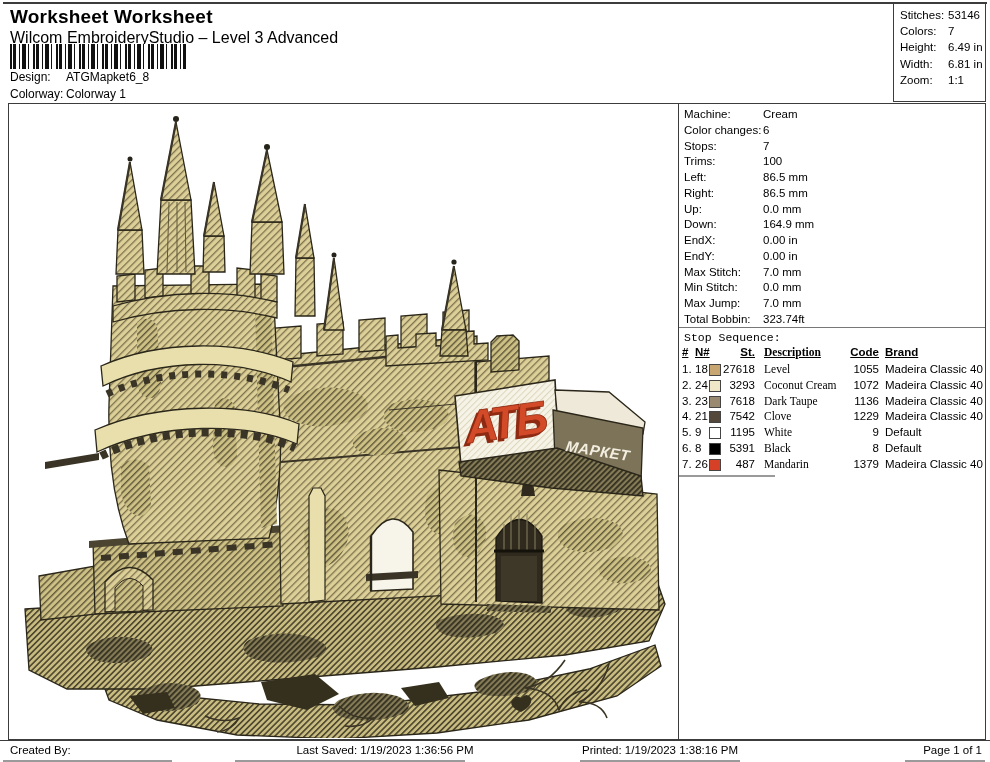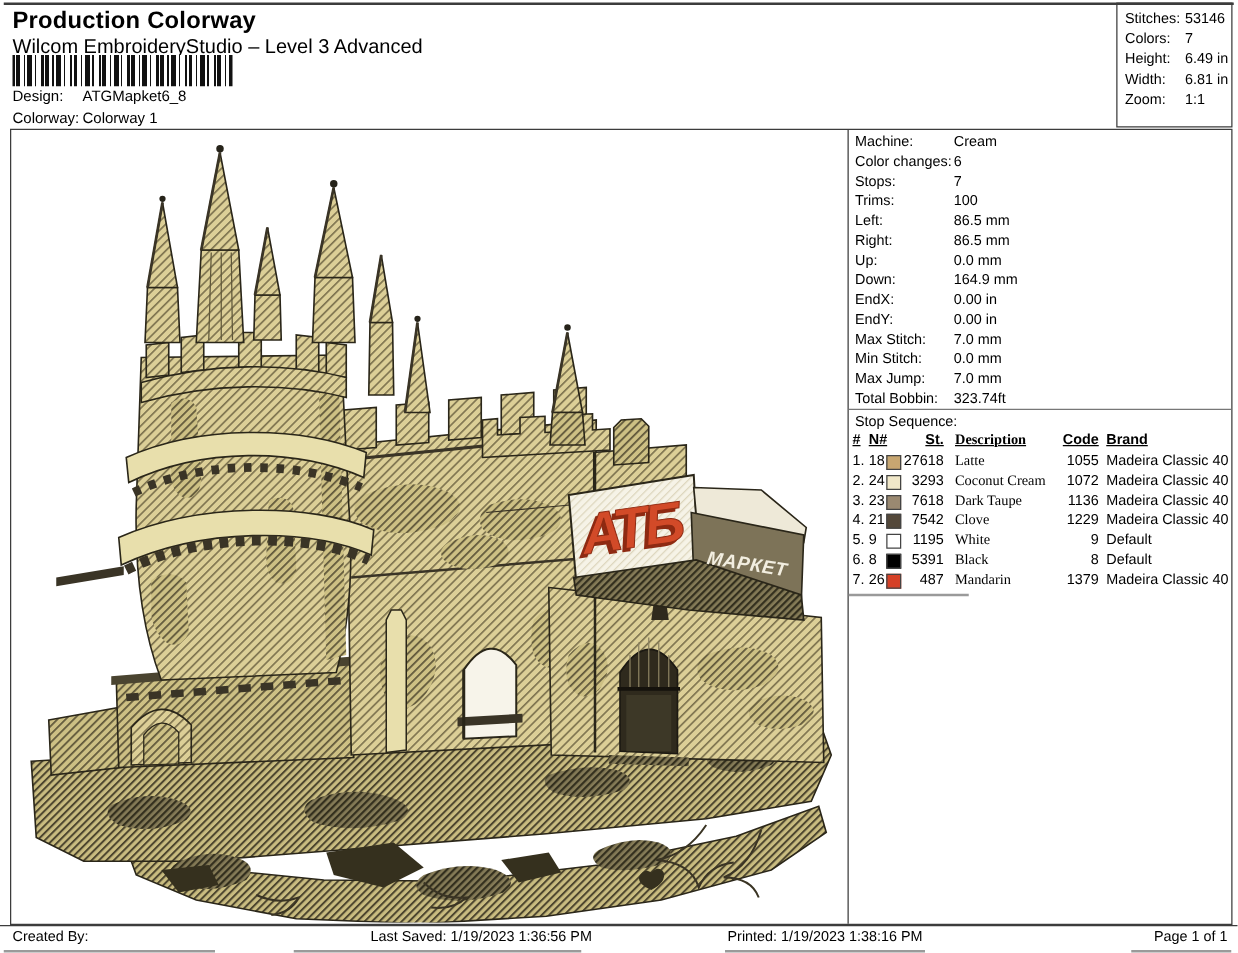--- a/index.html
+++ b/index.html
@@ -22,21 +22,21 @@
   .sumrow .lab{display:inline-block;width:48px;}
   
   .content{position:absolute;left:8px;top:103px;width:978px;height:637px;border:1.5px solid #3c3c3c;box-sizing:border-box;}
   .canvas{position:absolute;left:0;top:0;width:669px;height:634px;}
   .panel{position:absolute;left:669px;top:0;width:306px;height:100%;border-left:1.5px solid #3c3c3c;font-size:11.5px;}
   .mrows{position:absolute;left:0;top:3px;width:100%;}
   .mrow{position:relative;height:15.75px;line-height:15.75px;white-space:nowrap;}
   .mrow .lab{position:absolute;left:5px;}
   .mrow .val{position:absolute;left:84px;}
   .ss-sep{position:absolute;left:0;top:223px;width:100%;border-top:1.5px solid #777;}
-  .ss-title{position:absolute;left:5px;top:226px;height:16px;line-height:16px;}
+  .ss-title{position:absolute;left:5px;top:226px;height:16px;line-height:16px;font-family:Liberation Mono, monospace;}
   .shead{position:absolute;left:0;top:242px;height:15px;font-weight:bold;width:100%;}
   .shead span{text-decoration:underline;}
   .srows{position:absolute;left:0;top:258px;width:100%;}
   .srow{position:relative;height:15.8px;line-height:15.8px;white-space:nowrap;}
   .c-idx{position:absolute;left:3px;}
   .c-n{position:absolute;left:16px;}
   .c-sw{position:absolute;left:30px;top:2px;width:10px;height:10px;border:1px solid #444;}
   .c-st{position:absolute;left:40px;width:36px;text-align:right;}
   .c-desc{position:absolute;left:85px;font-family:Liberation Serif, serif;}
   .c-code{position:absolute;left:148px;width:52px;text-align:right;}
@@ -50,21 +50,21 @@
   .f-page{position:absolute;left:770px;top:3px;width:212px;text-align:right;}
   .fbar{position:absolute;bottom:0;height:2px;background:#9a9a9a;}
   .fb1{left:3px;width:169px;}.fb2{left:235px;width:230px;}.fb3{left:580px;width:160px;}.fb4{left:905px;width:80px;}
   svg text{font-family:"Liberation Sans",sans-serif;}
 </style>
 </head>
 <body>
 
 <div class="topline"></div>
 
-<div class="hdr-title">Production Colorway</div>
+<div class="hdr-title">Worksheet Worksheet</div>
 <div class="hdr-sub">Wilcom EmbroideryStudio – Level 3 Advanced</div>
 <div class="barcode"></div>
 <div class="hdr-row" style="top:70px">
   <span class="lab">Design:</span><span>ATGMapket6_8</span>
 </div>
 <div class="hdr-row" style="top:87px">
   <span class="lab">Colorway:</span><span>Colorway 1</span>
 </div>
 
 <div class="sumbox">
@@ -351,21 +351,21 @@
       <span class="c-brand">Brand</span>
     </div>
 
     <div class="srows">
 
     <div class="srow">
         <span class="c-idx">1.</span>
         <span class="c-n">18</span>
         <span class="c-sw" style="background-color: rgb(199, 166, 113);"></span>
         <span class="c-st">27618</span>
-        <span class="c-desc">Latte</span>
+        <span class="c-desc">Level</span>
         <span class="c-code">1055</span>
         <span class="c-brand">Madeira Classic 40</span>
       </div>
         <div class="srow">
         <span class="c-idx">2.</span>
         <span class="c-n">24</span>
         <span class="c-sw" style="background-color: rgb(240, 231, 200);"></span>
         <span class="c-st">3293</span>
         <span class="c-desc">Coconut Cream</span>
         <span class="c-code">1072</span>

